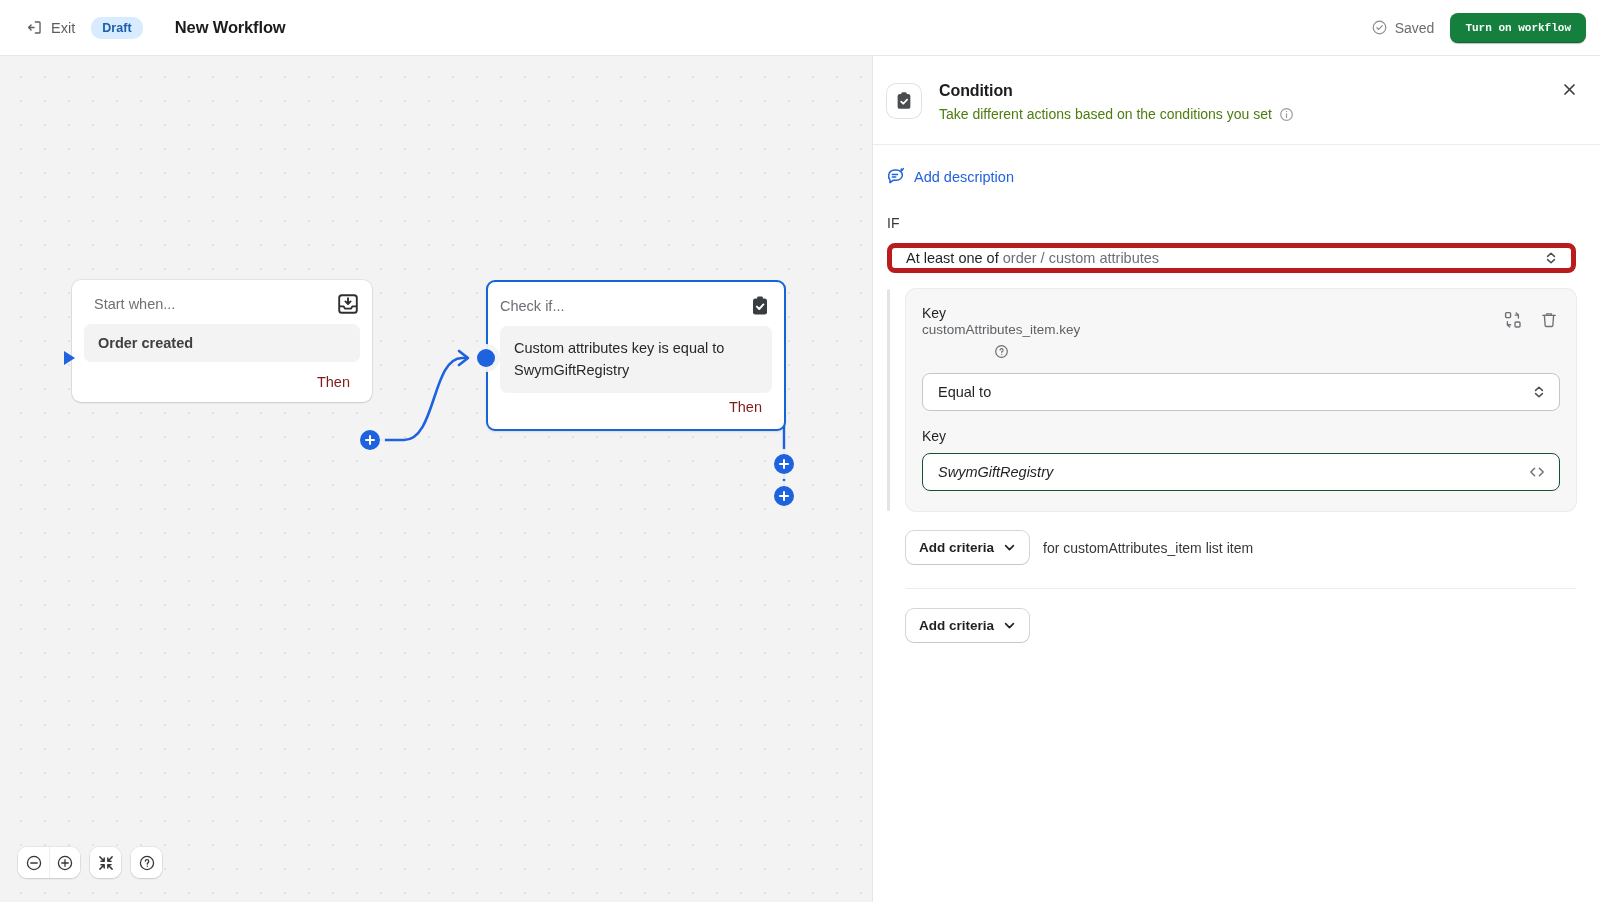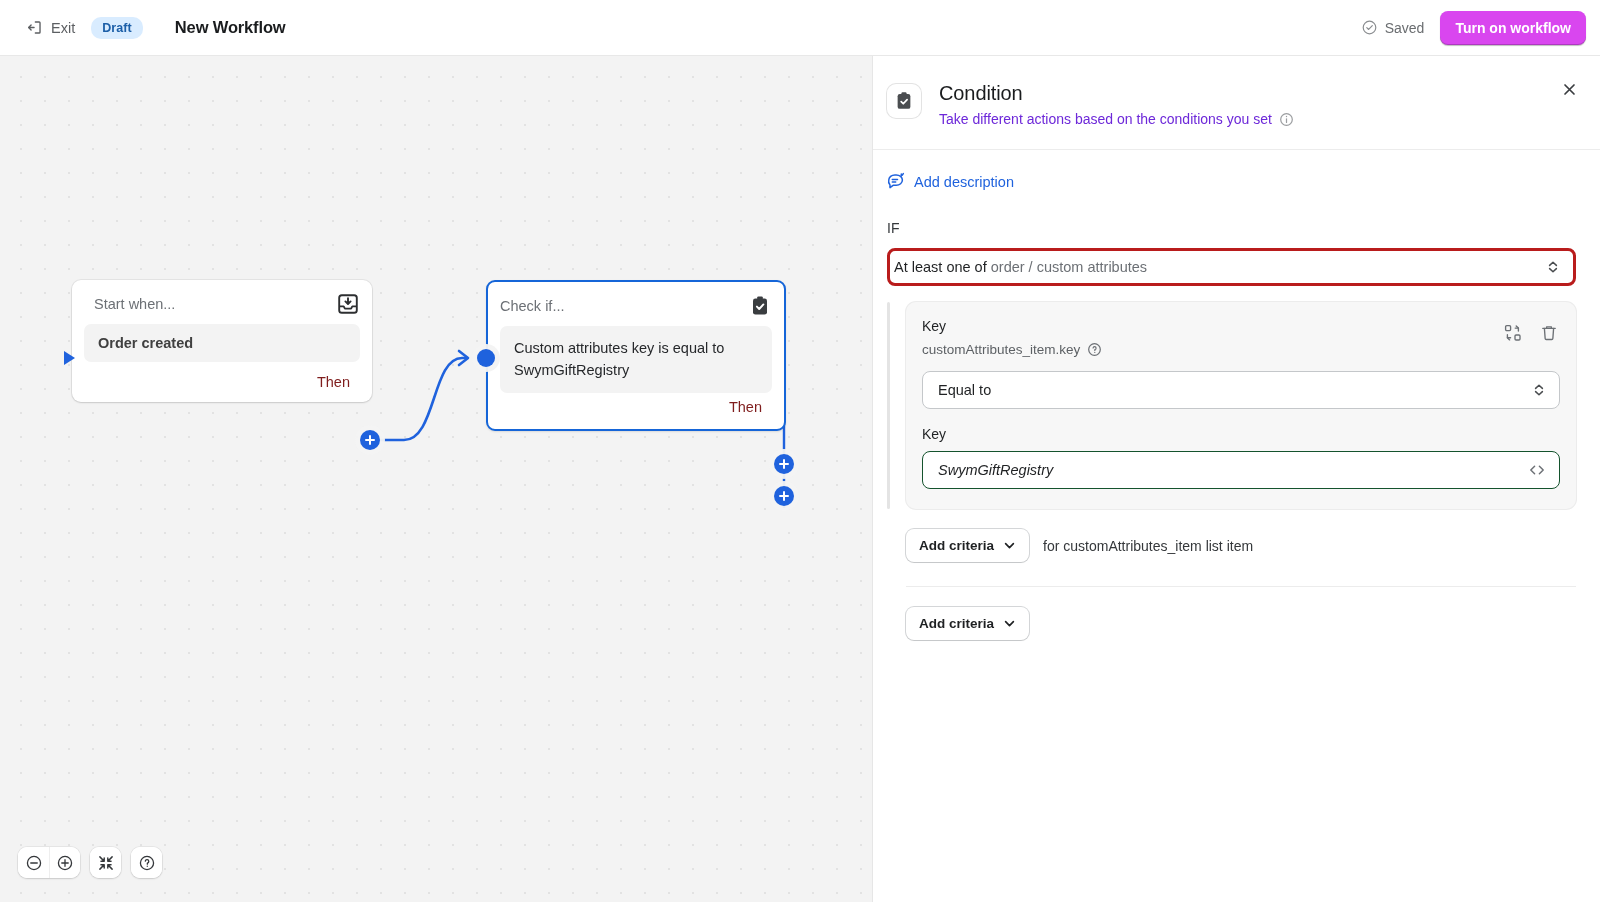--- a/index.html
+++ b/index.html
@@ -32,22 +32,22 @@
     border-radius: 10px; padding: 4px 11px; line-height: 14px; letter-spacing: .1px;
   }
   .wf-title { font-size: 16.5px; font-weight: 700; color: #1a1c1e; margin-left: 20px; letter-spacing: -.15px; }
   .topbar-right { margin-left: auto; display: flex; align-items: center; gap: 16px; padding-right: 14px; }
   .saved {
     display: flex; align-items: center; gap: 7px;
     color: #6a6d70; font-size: 14px;
   }
   .saved svg { width: 17px; height: 17px; display: block; }
   .turn-on-btn {
-    background: #d946ef; color: #ffffff; border: none;
-    font-size: 14px; font-weight: 650; font-family: Liberation Sans, sans-serif;
+    background: #15803d; color: #ffffff; border: none;
+    font-size: 11px; font-weight: 650; font-family: Liberation Mono, monospace;
     padding: 9px 15px; border-radius: 8px; cursor: pointer;
     box-shadow: 0 1px 1px rgba(0,0,0,.25), inset 0 -1px 0 rgba(0,0,0,.2);
   }
 
   
   .canvas {
     position: absolute; left: 0; top: 56px; width: 872px; height: 846px;
     background-color: #f3f3f3;
     background-image: radial-gradient(circle, #e2e2e2 1.1px, transparent 1.2px);
     background-size: 24px 24px;
@@ -138,62 +138,62 @@
     display: flex; align-items: flex-start; padding: 26px 24px 22px 14px;
     border-bottom: 1px solid #ececec; position: relative;
   }
   .panel-icon {
     width: 34px; height: 34px; border-radius: 9px; background: #fff;
     box-shadow: 0 0 0 1px #e3e3e3; display: flex; align-items: center; justify-content: center;
     flex: none; margin-top: 2px;
   }
   .panel-icon svg { width: 20px; height: 20px; display: block; }
   .panel-head-text { margin-left: 18px; }
-  .panel-title { font-size: 20px; font-weight: 400; color: #1a1c1e; letter-spacing: -.1px; }
+  .panel-title { font-size: 16px; font-weight: 700; color: #1a1c1e; letter-spacing: -.1px; }
   .panel-sub {
-    margin-top: 6px; font-size: 14px; color: #6d28d9;
+    margin-top: 6px; font-size: 14px; color: #4d7c0f;
     display: flex; align-items: center; gap: 7px;
   }
   .info-icon { width: 15px; height: 15px; display: block; opacity: .85; }
   .panel-close {
     position: absolute; right: 18px; top: 20px;
     width: 26px; height: 26px; display: flex; align-items: center; justify-content: center;
     cursor: pointer; border-radius: 6px; color: #4a4d50; font-size: 17px; line-height: 1;
   }
 
   .panel-body { padding: 0 24px 0 14px; }
   .add-description {
     display: flex; align-items: flex-end; gap: 9px;
     color: #1f62dd; font-size: 14.5px; cursor: pointer;
     padding: 22px 0 20px 0; width: max-content;
   }
   .add-description svg { width: 18px; height: 18px; display: block; }
 
   .if-label { font-size: 14px; color: #35383b; margin-top: 10px; margin-bottom: 12px; }
 
   .select-box {
-    height: 38px; border: 3px solid #b91c1c; border-radius: 8px; background: #fff;
-    display: flex; align-items: center; padding: 0 13px 0 4px;
+    height: 30px; border: 5px solid #b91c1c; border-radius: 8px; background: #fff;
+    display: flex; align-items: center; padding: 0 13px 0 14px;
     font-size: 14.5px; cursor: pointer; position: relative;
   }
   .select-box .sel-strong { color: #1f2123; }
   .select-box .sel-muted { color: #6c7075; }
   .chev-updown { margin-left: auto; width: 14px; height: 18px; display: block; color: #4a4d50; }
 
   .criteria-wrap { display: flex; margin-top: 16px; }
   .criteria-rail { width: 3px; border-radius: 2px; background: #e4e4e4; flex: none; }
   .criteria-card {
     flex: 1; margin-left: 16px; background: #f7f7f7; border-radius: 10px;
     box-shadow: 0 0 0 1px #ececec; padding: 16px 16px 20px 16px; position: relative;
   }
   .crit-row { display: flex; align-items: flex-start; }
   .crit-label { font-size: 14px; color: #1f2123; }
   .crit-path {
-    margin-top: 8px; font-size: 13.5px; color: #5d6165;
-    display: flex; align-items: center; gap: 7px;
+    margin-top: 1px; font-size: 13.5px; color: #5d6165;
+    display: flex; align-items: center; gap: 7px; flex-direction: column;
   }
   .crit-actions { margin-left: auto; display: flex; align-items: center; gap: 14px; margin-top: 4px; }
   .crit-actions .act {
     width: 22px; height: 22px; display: flex; align-items: center; justify-content: center;
     cursor: pointer; color: #6c7075;
   }
   .crit-actions .act svg { width: 18px; height: 18px; display: block; }
 
   .field-select {
     margin-top: 14px; height: 38px; border: 1px solid #c4c7ca; border-radius: 8px; background: #fff;

